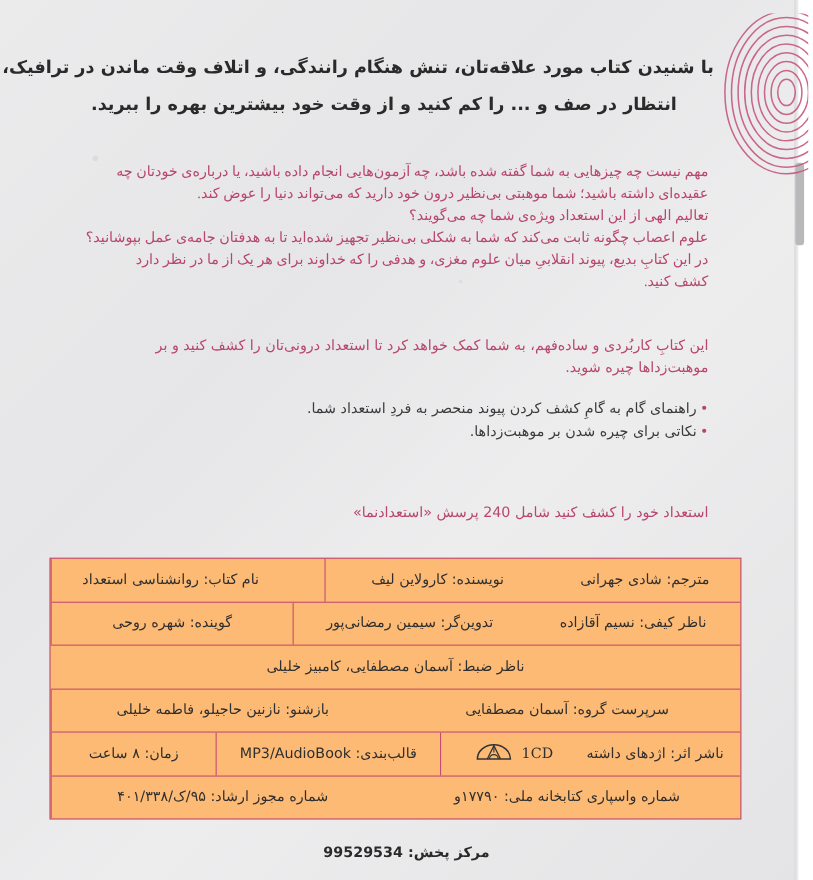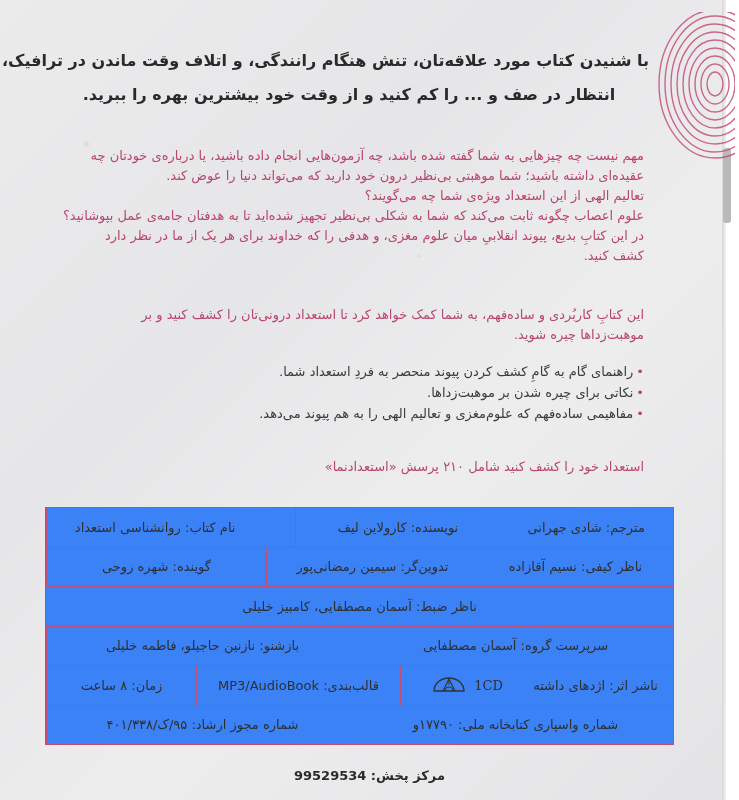--- a/index.html
+++ b/index.html
@@ -47,21 +47,21 @@
     color: #3b3b3b; font-size: 13px; line-height: 21px;
   }
   .bullet-row { white-space: nowrap; }
   .bullet-dot { color: #b8466e; margin-left: 3px; }
   .cta {
     position: absolute; right: 95px; top: 457px; width: 560px;
     color: #b8466e; font-size: 13px; line-height: 20px; white-space: nowrap;
   }
   .info-table {
     position: absolute; left: 45px; top: 507px; width: 627px;
-    border: 1.5px solid #c34d72; background: #3b82f6;
+    border: 1.5px solid #c34d72; background: #fdba74;
   }
   .row { display: flex; flex-direction: row-reverse; border-bottom: 1.5px solid #c34d72; height: 38.5px; }
   .row:last-child { border-bottom: none; }
   .cell {
     box-sizing: border-box; border-left: 1.5px solid #c34d72;
     display: flex; align-items: center; justify-content: center;
     font-size: 13px; color: #2f2f2f; white-space: nowrap;
   }
   .cell:last-child { border-left: none; }
   .cd-cell { direction: ltr; font-family: "DejaVu Serif", serif; gap: 8px; padding-left: 16px; }
@@ -91,47 +91,44 @@
       <ellipse cx="60" cy="72" rx="56" ry="74"></ellipse>
     </g>
   </svg>
 </div>
 
 <div class="headline rtl">
   <div>با شنیدن کتاب مورد علاقه‌تان، تنش هنگام رانندگی، و اتلاف وقت ماندن در ترافیک،</div>
   <div>انتظار در صف و ... را کم کنید و از وقت خود بیشترین بهره را ببرید.</div>
 </div>
 
-<div class="para rtl" style="top:146px;">
+<div class="para rtl" style="top:146px;font-family:Liberation Serif, serif;">
   <div>مهم نیست چه چیزهایی به شما گفته شده باشد، چه آزمون‌هایی انجام داده باشید، یا درباره‌ی خودتان چه</div>
   <div>عقیده‌ای داشته باشید؛ شما موهبتی بی‌نظیر درون خود دارید که می‌تواند دنیا را عوض کند.</div>
   <div>تعالیم الهی از این استعداد ویژه‌ی شما چه می‌گویند؟</div>
   <div>علوم اعصاب چگونه ثابت می‌کند که شما به شکلی بی‌نظیر تجهیز شده‌اید تا به هدفتان جامه‌ی عمل بپوشانید؟</div>
   <div>در این کتابِ بدیع، پیوند انقلابیِ میان علوم مغزی، و هدفی را که خداوند برای هر یک از ما در نظر دارد</div>
   <div>کشف کنید.</div>
 </div>
 
 <div class="para rtl" style="top:305px;">
   <div>این کتابِ کاربُردی و ساده‌فهم، به شما کمک خواهد کرد تا استعداد درونی‌تان را کشف کنید و بر</div>
   <div>موهبت‌زداها چیره شوید.</div>
 </div>
 
 <div class="bullets rtl">
   <div class="bullet-row">
     <span class="bullet-dot">•</span><span>راهنمای گام به گامِ کشف کردن پیوند منحصر به فردِ استعداد شما.</span>
   </div>
   <div class="bullet-row">
     <span class="bullet-dot">•</span><span>نکاتی برای چیره شدن بر موهبت‌زداها.</span>
   </div>
-  <div class="bullet-row">
-    <span class="bullet-dot">•</span><span>مفاهیمی ساده‌فهم که علوم‌مغزی و تعالیم الهی را به هم پیوند می‌دهد.</span>
-  </div>
 </div>
 
-<div class="cta rtl">استعداد خود را کشف کنید شامل ۲۱۰ پرسش «استعدادنما»</div>
+<div class="cta rtl">استعداد خود را کشف کنید شامل 240 پرسش «استعدادنما»</div>
 
 <div class="info-table rtl">
   <div class="row">
     <div class="cell" style="width:229px;">نام کتاب: روانشناسی استعداد</div>
     <div class="cell" style="width:215px;margin-left:32px;">نویسنده: کارولاین لیف</div>
     <div class="cell" style="width:183px;">مترجم: شادی جهرانی</div>
   </div>
   <div class="row">
     <div class="cell" style="width:220px;">گوینده: شهره روحی</div>
     <div class="cell" style="width:212px;text-align:center;">تدوین‌گر: سیمین رمضانی‌پور</div>

